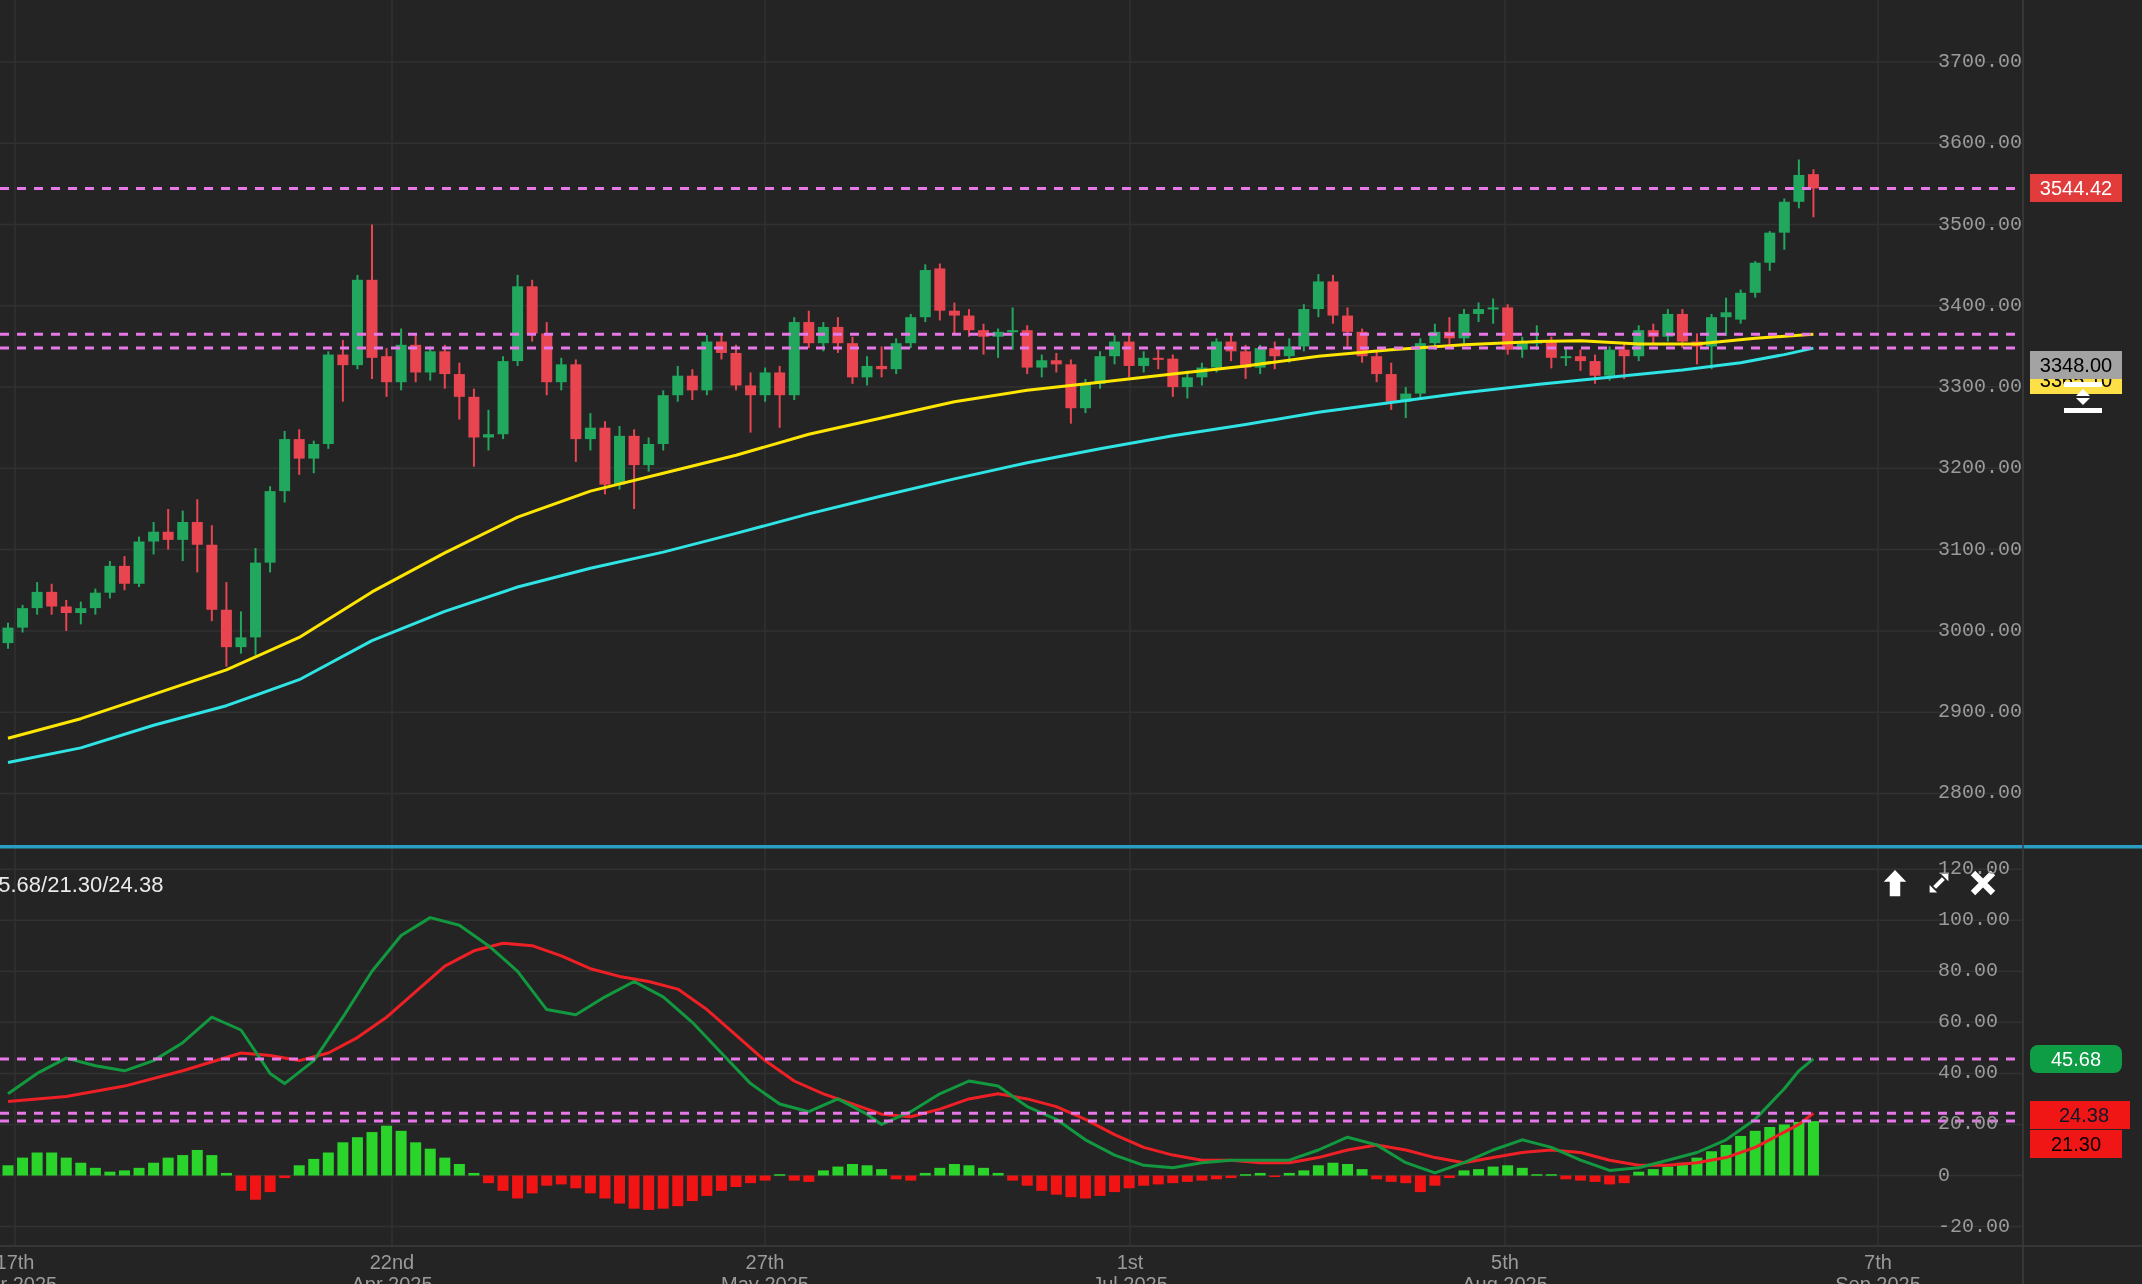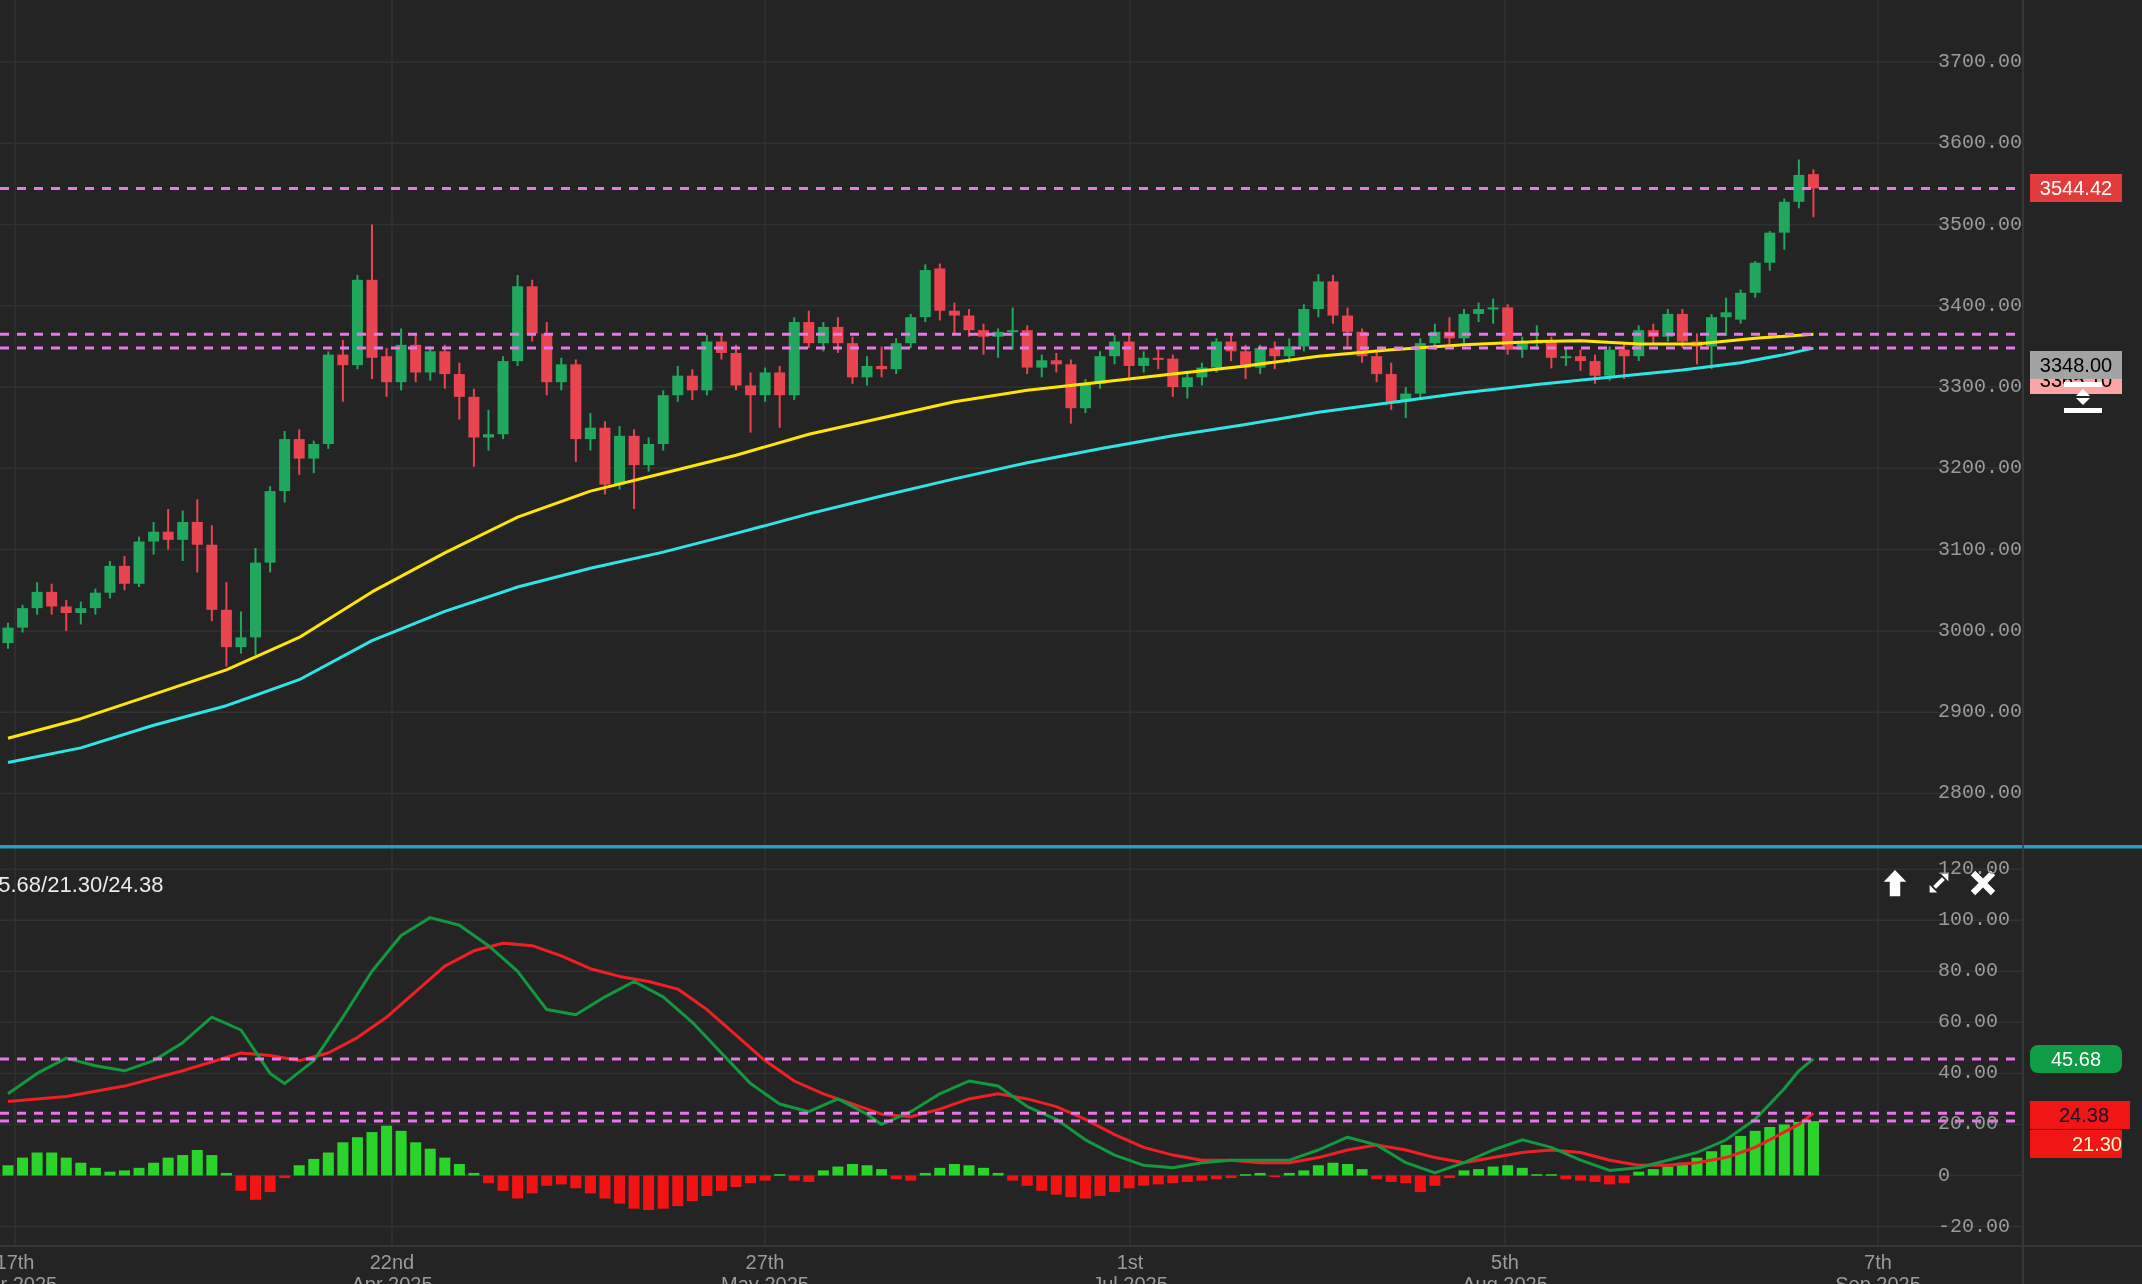--- a/index.html
+++ b/index.html
@@ -460,25 +460,25 @@
       <svg width="30" height="30" viewBox="0 0 24 24">
         <path d="M4 4 L20 20 M20 4 L4 20" stroke="#ffffff" stroke-width="5"></path>
       </svg>
     </div>
   </div>
 
   <div id="price-axis"></div>
   <div id="time-axis"></div>
   <div id="floating-labels">
       <div class="price-box" style="background: rgb(226, 59, 59); color: rgb(255, 255, 255); top: 188.44px;">3544.42</div>
-      <div class="price-box" style="background: #fca5a5; color: rgb(0, 0, 0); top: 352px; margin-top: 28px;">3365.10</div>
+      <div class="price-box" style="background: #fde047; color: rgb(0, 0, 0); top: 352px; margin-top: 28px;">3365.10</div>
       <div class="price-box" style="background: #a3a3a3; color: rgb(0, 0, 0); top: 365px;">3348.00</div>
       <div class="price-box" style="background: rgb(14, 156, 68); color: rgb(255, 255, 255); top: 1058.88px; border-radius: 8px;">45.68</div>
       <div class="price-box" style="background: rgb(240, 22, 22); color: #0f172a; top: 1115px; padding-left: 8px;">24.38</div>
-      <div class="price-box" style="background: rgb(240, 22, 22); color: #fef9c3; top: 1144px; text-align: right;">21.30</div>
+      <div class="price-box" style="background: rgb(240, 22, 22); color: #000000; top: 1144px;">21.30</div>
     </div>
 
   <div class="scale-widget">
     <svg width="44" height="36" viewBox="0 0 44 36">
       <rect x="3" y="2" width="38" height="5" fill="#ffffff"></rect>
       <path d="M22 9 L29 16 H15 Z" fill="#ffffff"></path>
       <path d="M22 25 L29 18 H15 Z" fill="#ffffff"></path>
       <rect x="3" y="28" width="38" height="5" fill="#ffffff"></rect>
     </svg>
   </div>

